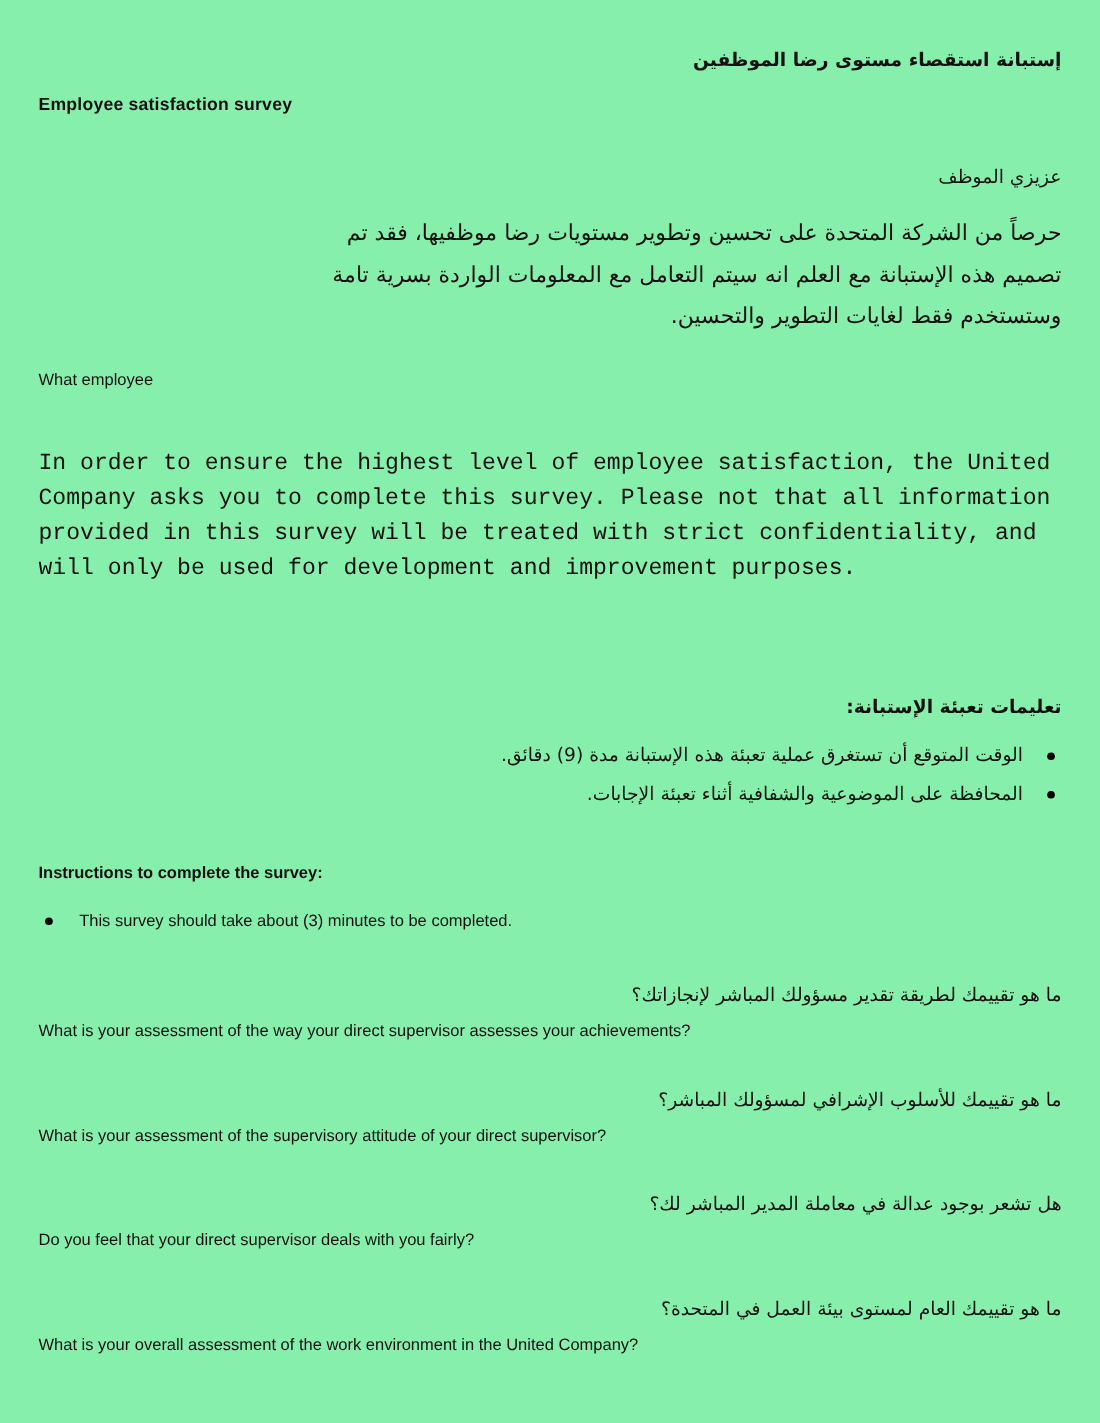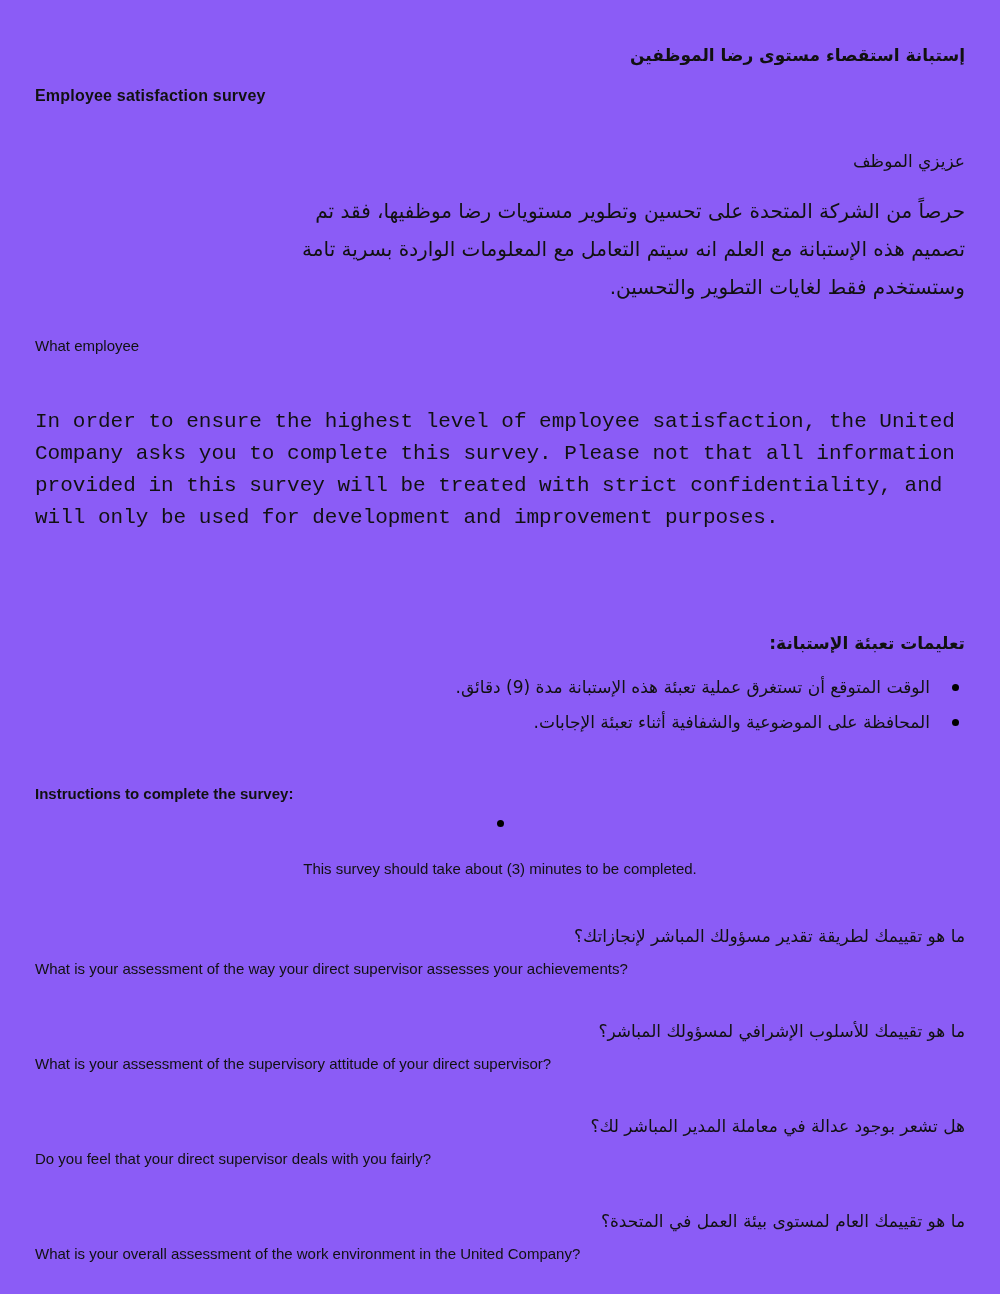--- a/index.html
+++ b/index.html
@@ -6,21 +6,21 @@
     margin: 0;
     padding: 0;
     background: #ffffff;
     color: #111111;
     font-family: "Liberation Sans", "DejaVu Sans", sans-serif;
   }
   .page {
     position: relative;
     width: 1000px;
     height: 1294px;
-    background: #8b5cf6;
+    background: #86efac;
     box-sizing: border-box;
     padding: 42px 35px 40px 35px;
     overflow: hidden;
   }
   .rtl {
     direction: rtl;
     text-align: right;
     font-family: "DejaVu Sans", sans-serif;
   }
   .bold { font-weight: bold; }
@@ -80,21 +80,20 @@
   }
   .list-ar li {
     direction: rtl;
     font-family: "DejaVu Sans", sans-serif;
     font-size: 17px;
     gap: 22px;
   }
   .list-en li {
     font-size: 15px;
     gap: 24px;
-    flex-direction: column;
   }
   .dot {
     flex: 0 0 auto;
     width: 7px;
     height: 7px;
     border-radius: 50%;
     background: #000000;
   }
   .question {
     margin-top: 37px;

